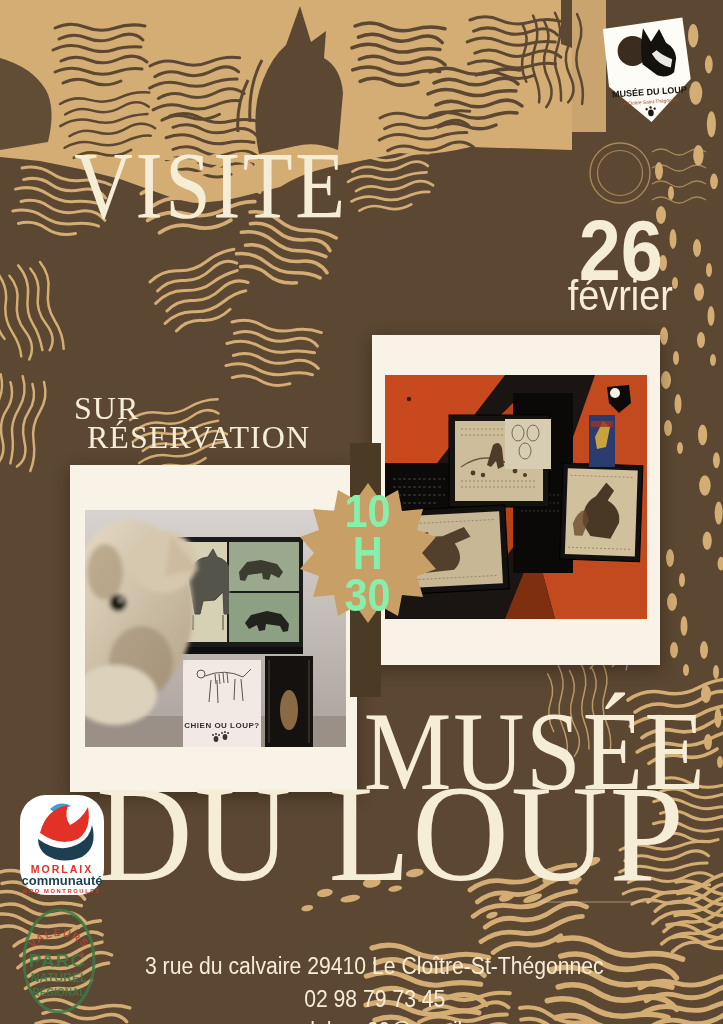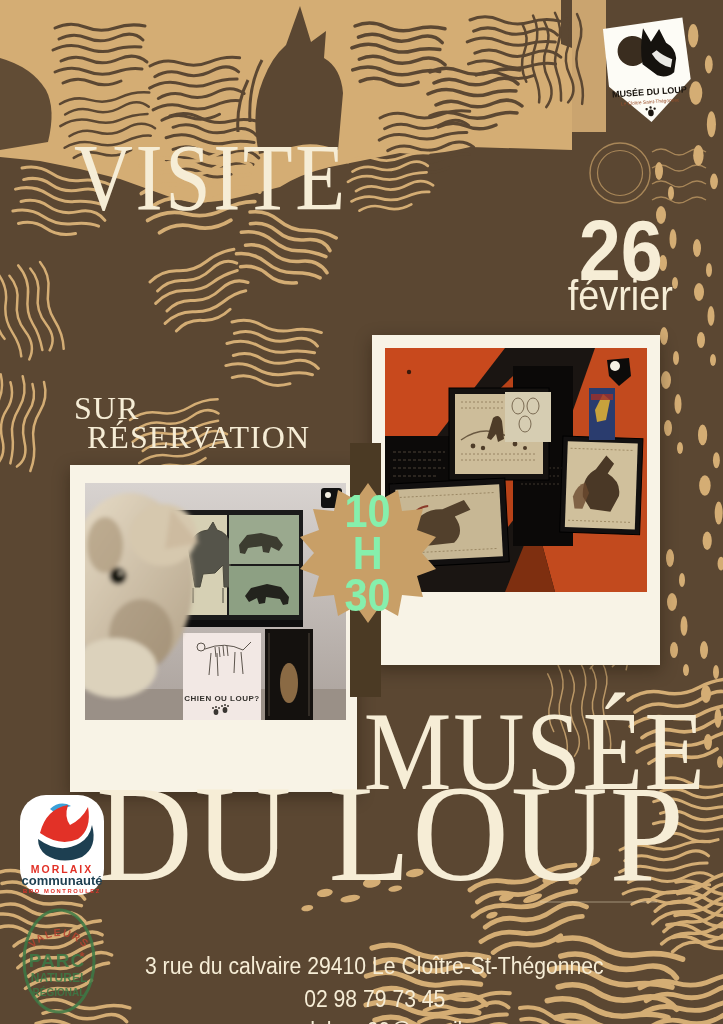--- a/index.html
+++ b/index.html
@@ -18,21 +18,21 @@
   #musee-2 .sx{transform:scaleX(.97);transform-origin:left center;}
   
   #date-day{font-size:86px;font-weight:bold;text-align:center;width:130px;}
   #date-day .sx{transform:scaleX(.88);transform-origin:center;}
   #date-month{font-size:42px;text-align:center;width:160px;}
   #date-month .sx{transform:scaleX(.9);transform-origin:center;}
   
   .resa{font-size:32px;letter-spacing:1px;line-height:1.05;}
   
   .polaroid{background:#f8f3e6;box-shadow:0 5px 16px rgba(20,12,4,.38);}
-  .photo{position:absolute;overflow:hidden;background:#0ea5e9;}
+  .photo{position:absolute;overflow:hidden;background:#0ea5e9;margin-top:27px;}
   
   #badge-text{display:flex;flex-direction:column;align-items:center;justify-content:center;
     color:#86efac;font-weight:bold;font-size:46px;line-height:.92;text-align:center;}
   #badge-text .sx{transform:scaleX(.9);transform-origin:center;}
   
   .contact-line{left:40px;width:643px;text-align:center;font-size:23px;white-space:pre-wrap;}
   .contact-line .sx{transform:scaleX(.92);transform-origin:center;}
   
   #morlaix{background:#ffffff;border-radius:26px;}
   svg text{font-family:"Liberation Sans","DejaVu Sans",sans-serif;}
@@ -150,21 +150,21 @@
         <g fill="#1a150f">
           <ellipse cx="52" cy="97" rx="2.8" ry="3.4"></ellipse>
           <circle cx="48" cy="93" r="1.2"></circle>
             <circle cx="52" cy="91.6" r="1.2"></circle>
             <circle cx="56" cy="93" r="1.2"></circle>
         </g>
       </g>
     </svg>
   </div>
 
-  <div class="abs serif cream title-line" style="left:74px;top:130px;z-index:5">
+  <div class="abs serif cream title-line" style="left:74px;top:138px;z-index:5">
     <span class="sx">VISITE</span>
   </div>
 
   <div id="date-day" class="abs cream" style="left:556px;top:201px;z-index:5">
     <span class="sx">26</span>
   </div>
   <div id="date-month" class="abs cream" style="left:540px;top:272px;z-index:5">
     <span class="sx">février</span>
   </div>
 

